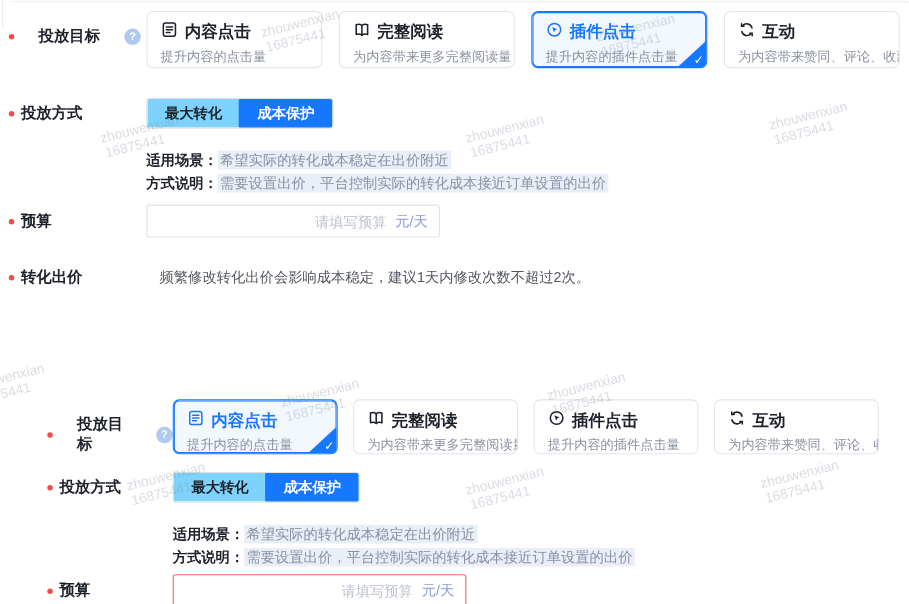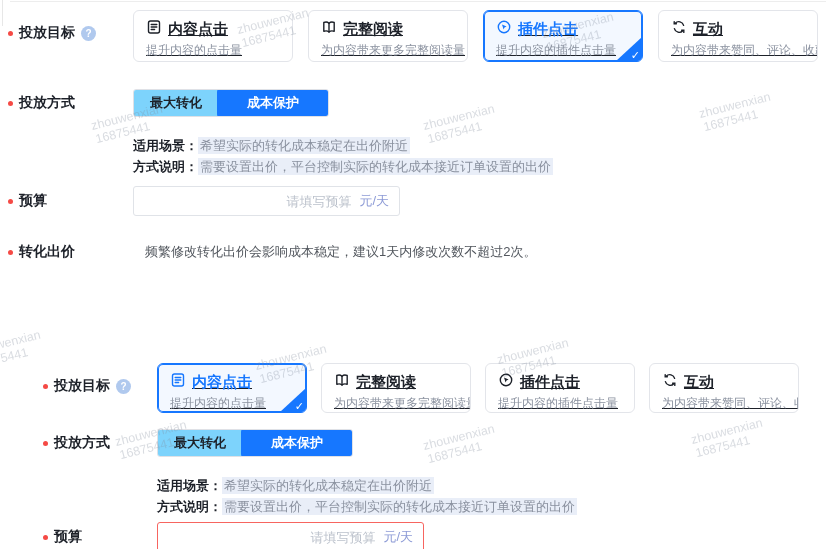--- a/index.html
+++ b/index.html
@@ -14,46 +14,46 @@
 
   .sec { position:relative; }
   .sec1 { padding:10px 0 0 8px; }
   .sec1 .label-col { width:125px; }
   .sec2 { padding:102px 0 0 43px; }
   .sec2 .label-col { width:114px; }
 
   .frow { display:flex; align-items:center; }
   .label-col { display:flex; align-items:center; flex:none; font-size:14px; font-weight:700; color:#1d2129; }
   .cards-row .label-col, .input-note-row .label-col { align-self:flex-start; }
-  .cards-row .label-col { padding-top:14px; }
+  .cards-row .label-col { padding-top:14px;gap:16px; }
   .req { display:inline-block; width:5px; height:5px; border-radius:50%; background:#f54a45; margin-right:6px; flex:none; }
   .qicon { width:15px; height:15px; border-radius:50%; background:#b0c9ee; color:#fff; font-size:10px; font-weight:700;
            display:inline-flex; align-items:center; justify-content:center; margin-left:6px; flex:none; }
 
   
   .cards { display:flex; gap:15px; }
   .sec2 .cards { gap:14px; }
   .card { position:relative; width:160px; height:52px; border:1px solid #e3e5ea; border-radius:6px;
-          background:#fff; padding:8px 12px 0 12px; overflow:hidden; cursor:pointer;text-decoration:underline; }
+          background:#fff; padding:8px 12px 0 12px; overflow:hidden; cursor:pointer; }
   .sec2 .card { width:150px; height:50px; }
   .card-title { display:flex; align-items:center; gap:6px; font-size:15px; font-weight:700; color:#1d2129; line-height:18px; }
   .card-title svg { flex:none; }
   .card-desc { margin-top:4px; font-size:12px; color:#8a919f; line-height:15px; white-space:nowrap; }
   .card.selected { border-color:#1677ff; background:#f3f8ff; box-shadow:0 0 0 1px #1677ff inset; }
   .card.selected .card-title { color:#1677ff; }
   .corner { position:absolute; right:0; bottom:0; width:0; height:0; display:none;
             border-style:solid; border-width:0 0 24px 26px; border-color:transparent transparent #1677ff transparent; }
   .corner-check { position:absolute; right:2px; bottom:0px; color:#fff; font-size:11px; line-height:12px; display:none; }
   .card.selected .corner, .card.selected .corner-check { display:block; }
 
   
   .method-row { margin-top:27px; }
   .seg { display:inline-flex; height:28px; border:1px solid #dfe1e6; border-radius:3px; overflow:hidden; background:#fff; }
   .seg-opt { padding:0 16px; line-height:26px; font-size:13px; font-weight:600; color:#1d2129; background:#7dd3fc; cursor:pointer; white-space:nowrap; }
-  .seg-opt.active { background:#1677ff; color:#fff; line-height:28px; margin:-1px; padding:0 30px; border-radius:3px; }
+  .seg-opt.active { background:#1677ff; color:#fff; line-height:28px; margin:-1px; padding:0 17px; border-radius:3px; }
 
   
   .desc { margin-top:20px; font-size:13px; line-height:18px; }
   .sec1 .desc { padding-left:125px; }
   .sec2 .desc { padding-left:114px; }
   .desc + .desc { margin-top:3px; }
   .desc-label { font-weight:700; color:#1d2129; }
   .desc-text { color:#8a919f; background:#e9eef8; padding:1px 2px; }
 
   

